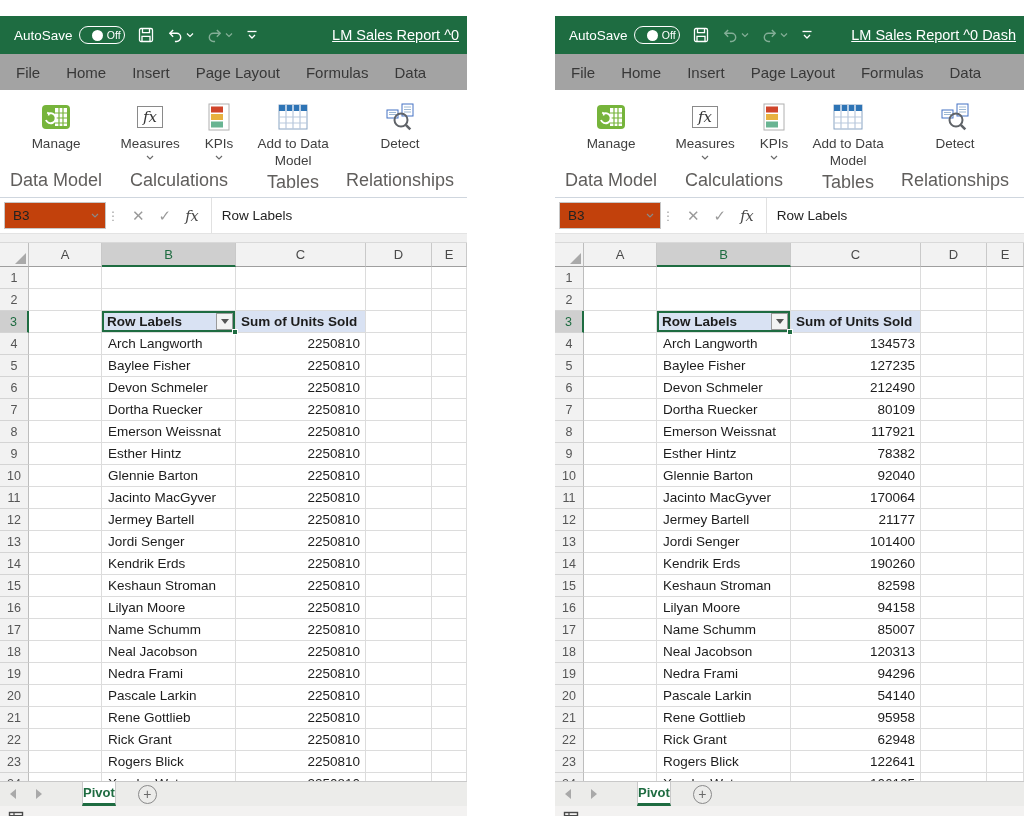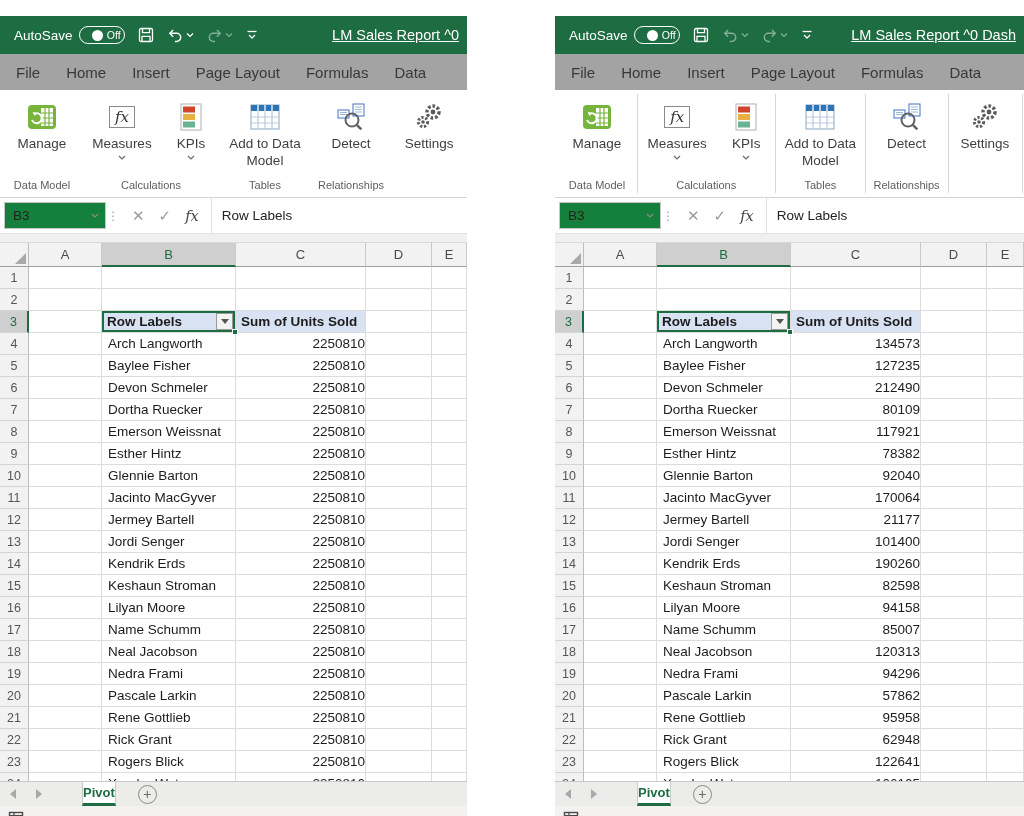--- a/index.html
+++ b/index.html
@@ -23,28 +23,28 @@
   
   .menubar { height:36px; background:#a3a3a3; display:flex; align-items:center; gap:26px; padding-left:16px; font-size:15px; color:#383838; }
 
   
   .ribbon { height:108px; background:#fff; display:flex; align-items:stretch; border-bottom:1px solid #cfd6de; padding-left:4px; }
   .rgroup { display:flex; flex-direction:column; align-items:center; }
   .rbuttons { flex:1; display:flex; align-items:flex-start; justify-content:center; gap:4px; padding-top:8px; }
   .rbtn { display:flex; flex-direction:column; align-items:center; width:76px; font-size:13.5px; color:#3f3f3f; line-height:1.25; text-align:center; }
   .rbtn .ricon { height:38px; display:flex; align-items:center; justify-content:center; }
   .rchev { margin-top:2px; }
-  .glabel { font-size:11px; color:#605e5c; padding:2px 6px 6px; white-space:nowrap; }
+  .glabel { font-size:18px; color:#605e5c; padding:2px 6px 6px; white-space:nowrap; }
   .rsep { width:1px; background:#d8d6d4; margin:4px 2px; }
   .fx-box { width:26px; height:22px; border:1px solid #8a8a8a; background:#fff; display:flex; align-items:center; justify-content:center;
             font-family:"DejaVu Serif", serif; font-style:italic; font-size:15px; color:#333; }
 
   
   .formulabar { height:36px; background:#fff; display:flex; align-items:stretch; border-bottom:1px solid #e3e3e3; }
-  .namebox { width:102px; margin:4px 0 4px 4px; border:1px solid #c6c6c6; background:#15803d; display:flex; align-items:center; padding-left:8px; font-size:13.5px; color:#222; }
+  .namebox { width:102px; margin:4px 0 4px 4px; border:1px solid #c6c6c6; background:#c2410c; display:flex; align-items:center; padding-left:8px; font-size:13.5px; color:#222; }
   .namebox .nb-arrow { margin-left:auto; margin-right:6px; }
   .fb-dots { width:14px; display:flex; align-items:center; justify-content:center; color:#a0a0a0; font-size:12px; letter-spacing:0; }
   .fb-btns { display:flex; align-items:center; gap:14px; padding:0 12px; border-right:1px solid #e1e1e1; }
   .fb-x { color:#9a9a9a; font-size:15px; }
   .fb-check { color:#9a9a9a; font-size:15px; }
   .fb-fx { font-family:"DejaVu Serif", serif; font-style:italic; font-size:14.5px; color:#444; }
   .fb-content { flex:1; display:flex; align-items:center; padding-left:10px; font-size:13.5px; color:#222; }
   .fb-gap { height:9px; background:#f0f0f0; border-bottom:1px solid #d9d9d9; }
 
   
@@ -54,21 +54,21 @@
   .colhead { display:flex; align-items:center; justify-content:center; font-size:13px; color:#4a4a4a; border-right:1px solid #c9c9c9; border-bottom:1px solid #9f9f9f; background:#f2f2f2; }
   .colhead.sel { background:#cfcfcf; color:#1e6c41; border-bottom:2px solid #1e6c41; }
   .c-a { width:73px; } .c-b { width:134px; } .c-c { width:130px; } .c-d { width:66px; } .c-e { flex:1; }
 
   .gridbody { height:514px; overflow:hidden; background:#fff; }
   .g-row { display:flex; height:22px; }
   .gutter { width:29px; background:#f2f2f2; border-right:1px solid #bdbdbd; border-bottom:1px solid #d4d4d4; display:flex; align-items:center; justify-content:center; font-size:12.5px; color:#555; }
   .gutter.sel { background:#cfcfcf; color:#1e6c41; border-right:2px solid #1e6c41; }
   .cell { border-right:1px solid #dcdcdc; border-bottom:1px solid #dcdcdc; font-size:13.5px; color:#1c1c1c; display:flex; align-items:center; position:relative; overflow:visible; white-space:nowrap; }
   .cell.name { padding-left:6px; }
-  .cell.num { justify-content:flex-end; }
+  .cell.num { justify-content:flex-end; padding-right:5px; }
   .pivot-h { background:#d9e2f3; font-weight:700; padding-left:5px; }
   .cell.selected { box-shadow:inset 0 0 0 2px #1e6c41; z-index:2; }
   .fill-handle { position:absolute; right:-3px; bottom:-3px; width:6px; height:6px; background:#1e6c41; border:1px solid #fff; z-index:3; }
   .filter-btn { position:absolute; right:2px; top:2px; width:17px; height:17px; background:#f3f3f3; border:1px solid #9a9a9a; display:flex; align-items:center; justify-content:center; }
   .filter-btn .v { width:0; height:0; border-left:4px solid transparent; border-right:4px solid transparent; border-top:5px solid #555; }
 
   
   .sheetbar { height:25px; background:#ececea; border-top:1px solid #c9c9c9; display:flex; align-items:stretch; }
   .nav { width:26px; display:flex; align-items:center; justify-content:center; }
   .tri-l { width:0; height:0; border-top:5px solid transparent; border-bottom:5px solid transparent; border-right:6px solid #a9a9a9; }
@@ -839,21 +839,21 @@
           <div class="cell c-a"></div>
           <div class="cell c-b name">Nedra Frami</div>
           <div class="cell c-c num">94296</div>
           <div class="cell c-d"></div>
           <div class="cell c-e"></div>
         </div>
         <div class="g-row">
           <div class="gutter">20</div>
           <div class="cell c-a"></div>
           <div class="cell c-b name">Pascale Larkin</div>
-          <div class="cell c-c num">57862</div>
+          <div class="cell c-c num">54140</div>
           <div class="cell c-d"></div>
           <div class="cell c-e"></div>
         </div>
         <div class="g-row">
           <div class="gutter">21</div>
           <div class="cell c-a"></div>
           <div class="cell c-b name">Rene Gottlieb</div>
           <div class="cell c-c num">95958</div>
           <div class="cell c-d"></div>
           <div class="cell c-e"></div>

